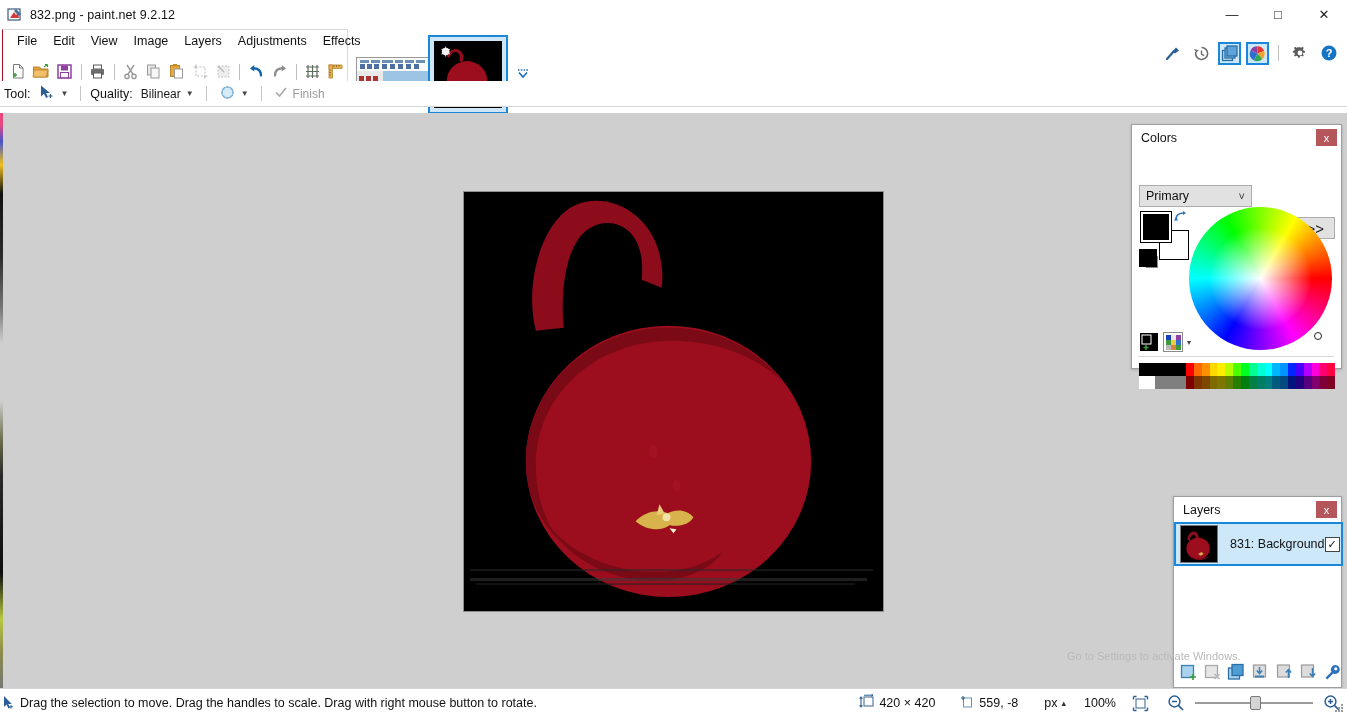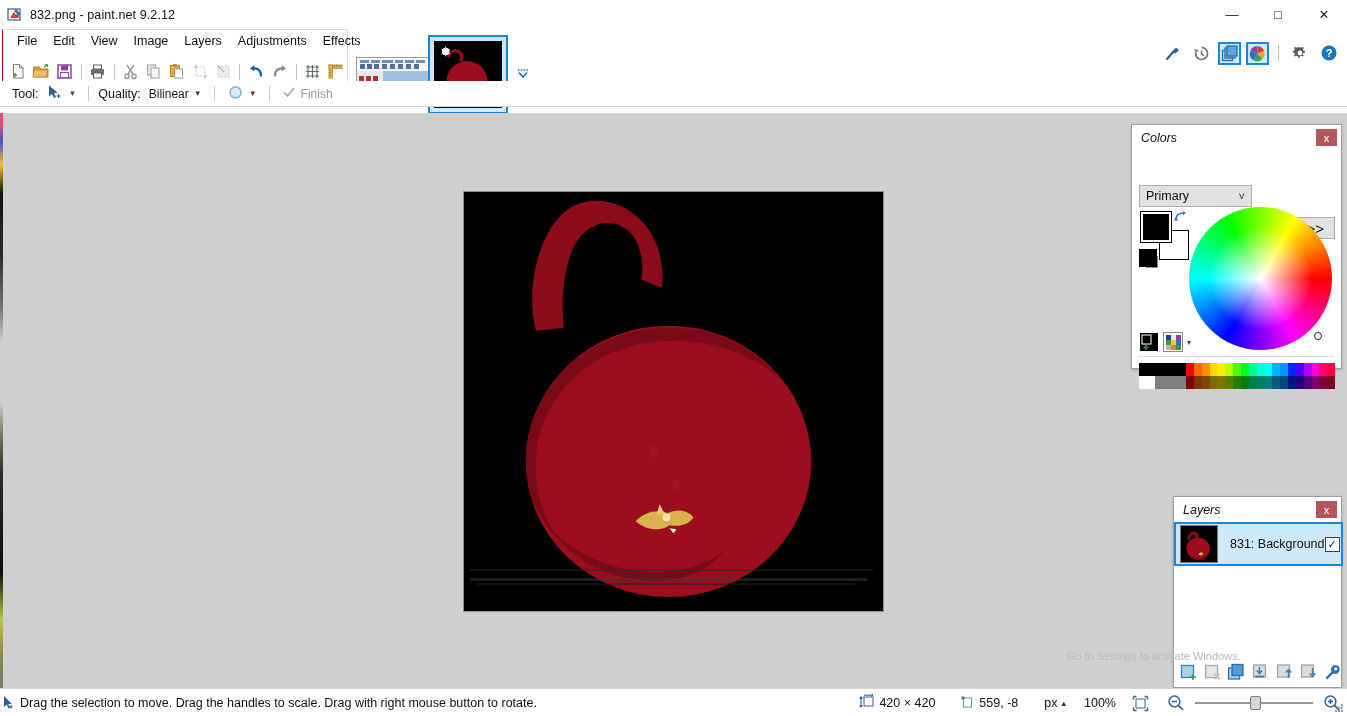--- a/index.html
+++ b/index.html
@@ -50,21 +50,21 @@
   .thumb{ position:absolute; border:1px solid #9a9a9a; background:#fff; overflow:hidden;}
   #thumb1{ left:4px; top:28px; width:73px; height:44px; }
   #thumb2{ left:76px; top:6px; width:80px; height:79px; padding:4px;
            border:2px solid #1a87d8; background:#cfe6f7; }
   #thumb2 .inner{ width:100%;height:100%; background:#000; position:relative; overflow:hidden;}
   #tabchev{ position:absolute; left:163px; top:36px; width:16px; height:16px; color:#1c6fb8;}
 
   
   #optbar{
     position:absolute; left:0; top:81px; width:1347px; height:26px;
-    background:#fff; display:flex; align-items:center; padding-left:12px;
+    background:#fff; display:flex; align-items:center; padding-left:4px;
     border-bottom:1px solid #d6d6d6;
   }
   .opt-label{ font-size:12.5px; color:#111; margin-right:5px;}
   .opt-sep{ width:1px;height:15px;background:#c6c6c6;margin:0 9px;}
   .caret{ font-size:8px; color:#444; margin-left:5px; }
   .opt-btn{ display:flex;align-items:center;padding:2px 3px;}
 
   
   #workspace{
     position:absolute; left:0; top:113px; width:1347px; height:575px;
@@ -83,21 +83,21 @@
     position:absolute; left:463px; top:78px; width:421px; height:421px;
     border:1px solid #8e8e8e;
     background:#000; overflow:hidden;
   }
   #ornament { position:absolute; inset:0; }
 
   
   .floatwin{ position:absolute; background:#fff; border:1px solid #9e9e9e;
              box-shadow:0 1px 3px rgba(0,0,0,.18); }
   .fw-title{ height:25px; display:flex; align-items:center; padding-left:9px;
-             font-size:12.5px; color:#111;font-style:italic; }
+             font-size:12.5px; color:#111; }
   .fw-close{ position:absolute; right:4px; top:4px; width:21px;height:17px;
              background:#b4565a; color:#fff; font-size:11px;
              display:flex;align-items:center;justify-content:center; }
 
   #colorswin{ left:1131px; top:124px; width:211px; height:245px; }
   #colors-body{ position:relative; padding:8px 8px 6px 8px;text-decoration:underline; }
   #primary-select{
     position:absolute; left:7px; top:35px; width:113px; height:22px;
     background:#e1e1e1; border:1px solid #adadad;
     display:flex;align-items:center;justify-content:space-between;

